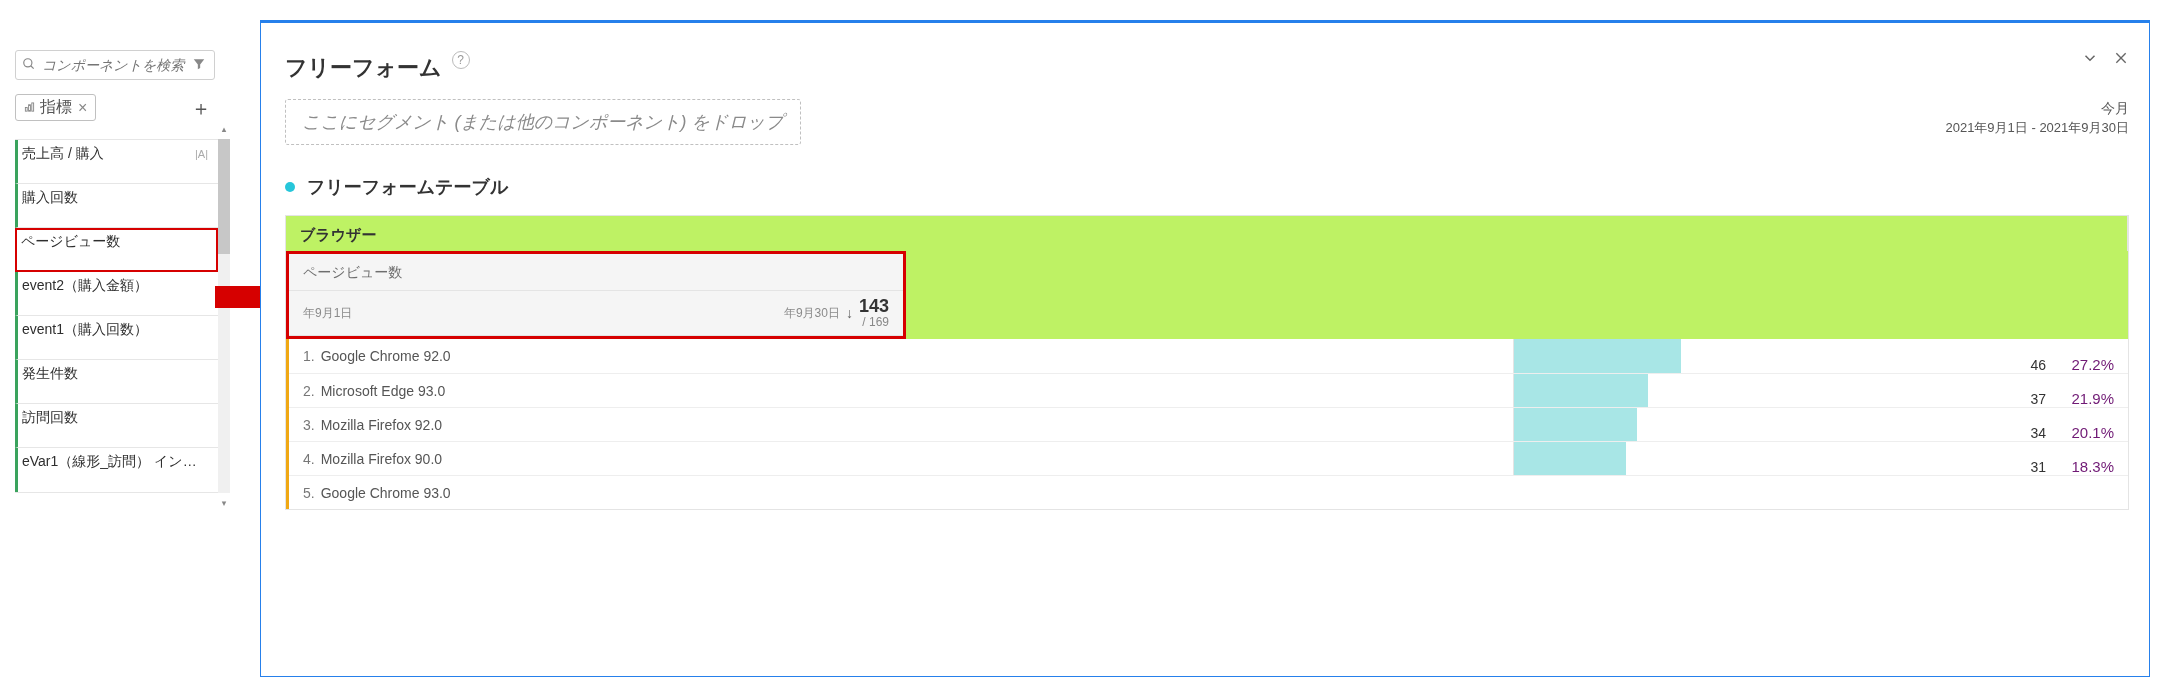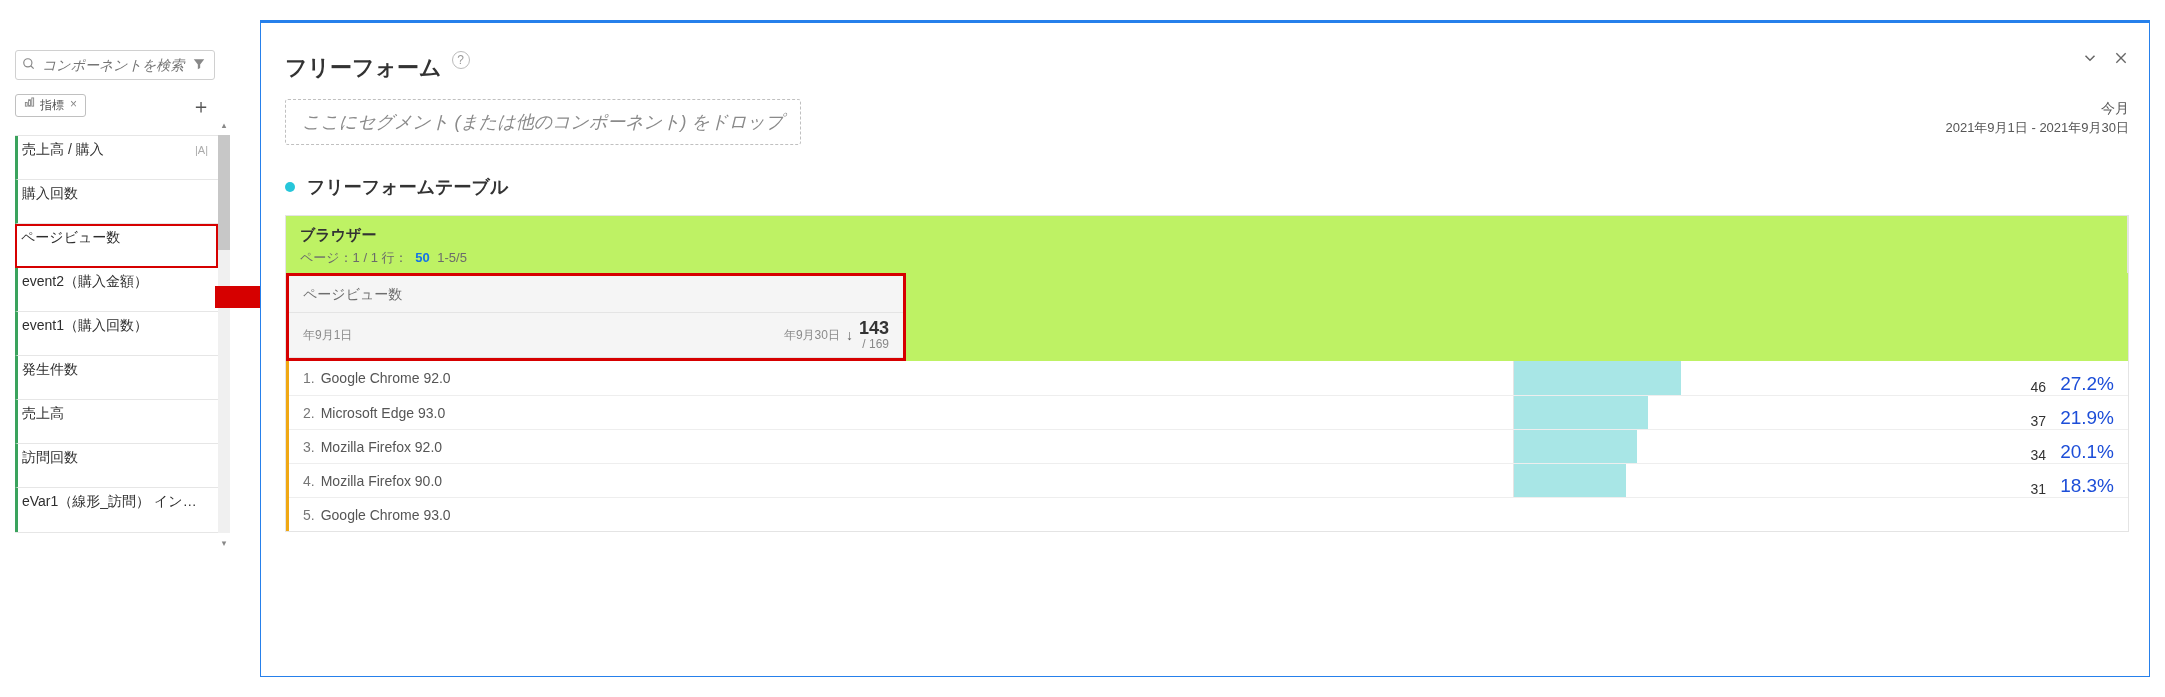--- a/index.html
+++ b/index.html
@@ -42,24 +42,24 @@
     background: transparent;
   }
   .search-wrap .filter-ico { color:#888; padding:0 4px; }
   .tag-row {
     display:flex; align-items:center; justify-content:space-between;
     width: 200px;
     margin-top: 14px;
     margin-bottom: 18px;
   }
   .tag {
-    display:inline-flex; 
+    display:inline-flex; align-items:center;
     border:1px solid #c0c0c0; border-radius:3px;
     padding:2px 8px;
-    font-size:12px;
+    font-size:16px;
     color:#555;
   }
   .tag .x { margin-left:6px; color:#888; }
   .plus-btn {
     font-size:20px; color:#555; line-height:1;
     padding:0 4px; cursor:pointer;
   }
 
   .list-container {
     display:flex;
@@ -229,21 +229,21 @@
   }
   .ff-row .bar {
     position:absolute; left:0; top:0; bottom:0;
     background:#a8e6e6;
   }
   .ff-row .num {
     flex:1; text-align:right; font-size:14px; color:#333;
     position:relative; z-index:1;
   }
   .ff-row .pct {
-    width:60px; text-align:right; font-size:19px; color:#1d4ed8; margin-left:8px;
+    width:60px; text-align:right; font-size:15px; color:#701a75; margin-left:8px;
     position:relative; z-index:1;
   }
 </style>
 </head>
 <body>
 
 <div class="sidebar">
   <div class="search-wrap">
     <span class="mag">
       <svg width="14" height="14" viewBox="0 0 24 24" fill="none" stroke="currentColor" stroke-width="2">
@@ -285,23 +285,20 @@
           <span>ページビュー数</span>
         </div>
         <div class="metric-item">
           <span>event2（購入金額）</span>
         </div>
         <div class="metric-item">
           <span>event1（購入回数）</span>
         </div>
         <div class="metric-item">
           <span>発生件数</span>
-        </div>
-        <div class="metric-item">
-          <span>売上高</span>
         </div>
         <div class="metric-item">
           <span>訪問回数</span>
         </div>
         <div class="metric-item">
           <span>eVar1（線形_訪問） イン…</span>
         </div>
       </div>
     <div class="scrollbar-mock">
       <span class="scroll-arrow-up">▴</span>
@@ -343,25 +340,20 @@
 
   <div class="table-title-row">
     <span class="bullet"></span>
     <span class="table-title">フリーフォームテーブル</span>
   </div>
 
   <div class="fftable">
     <div class="ff-head">
       <div class="ff-cell-dim">
         <div class="dim-name">ブラウザー</div>
-        <div class="dim-sub">
-          <span>ページ：1 / 1 行：</span>
-          <span class="fifty">50</span>
-          <span>1-5/5</span>
-        </div>
       </div>
       <div class="ff-cell-metric">
         <div class="metric-name">ページビュー数</div>
         <div class="metric-num-row">
           <span>年9月1日</span>
           <span class="spacer"></span>
           <span>年9月30日</span>
           <span class="sort-ico">↓</span>
           <span class="numbox">
             <span class="big">143</span>

